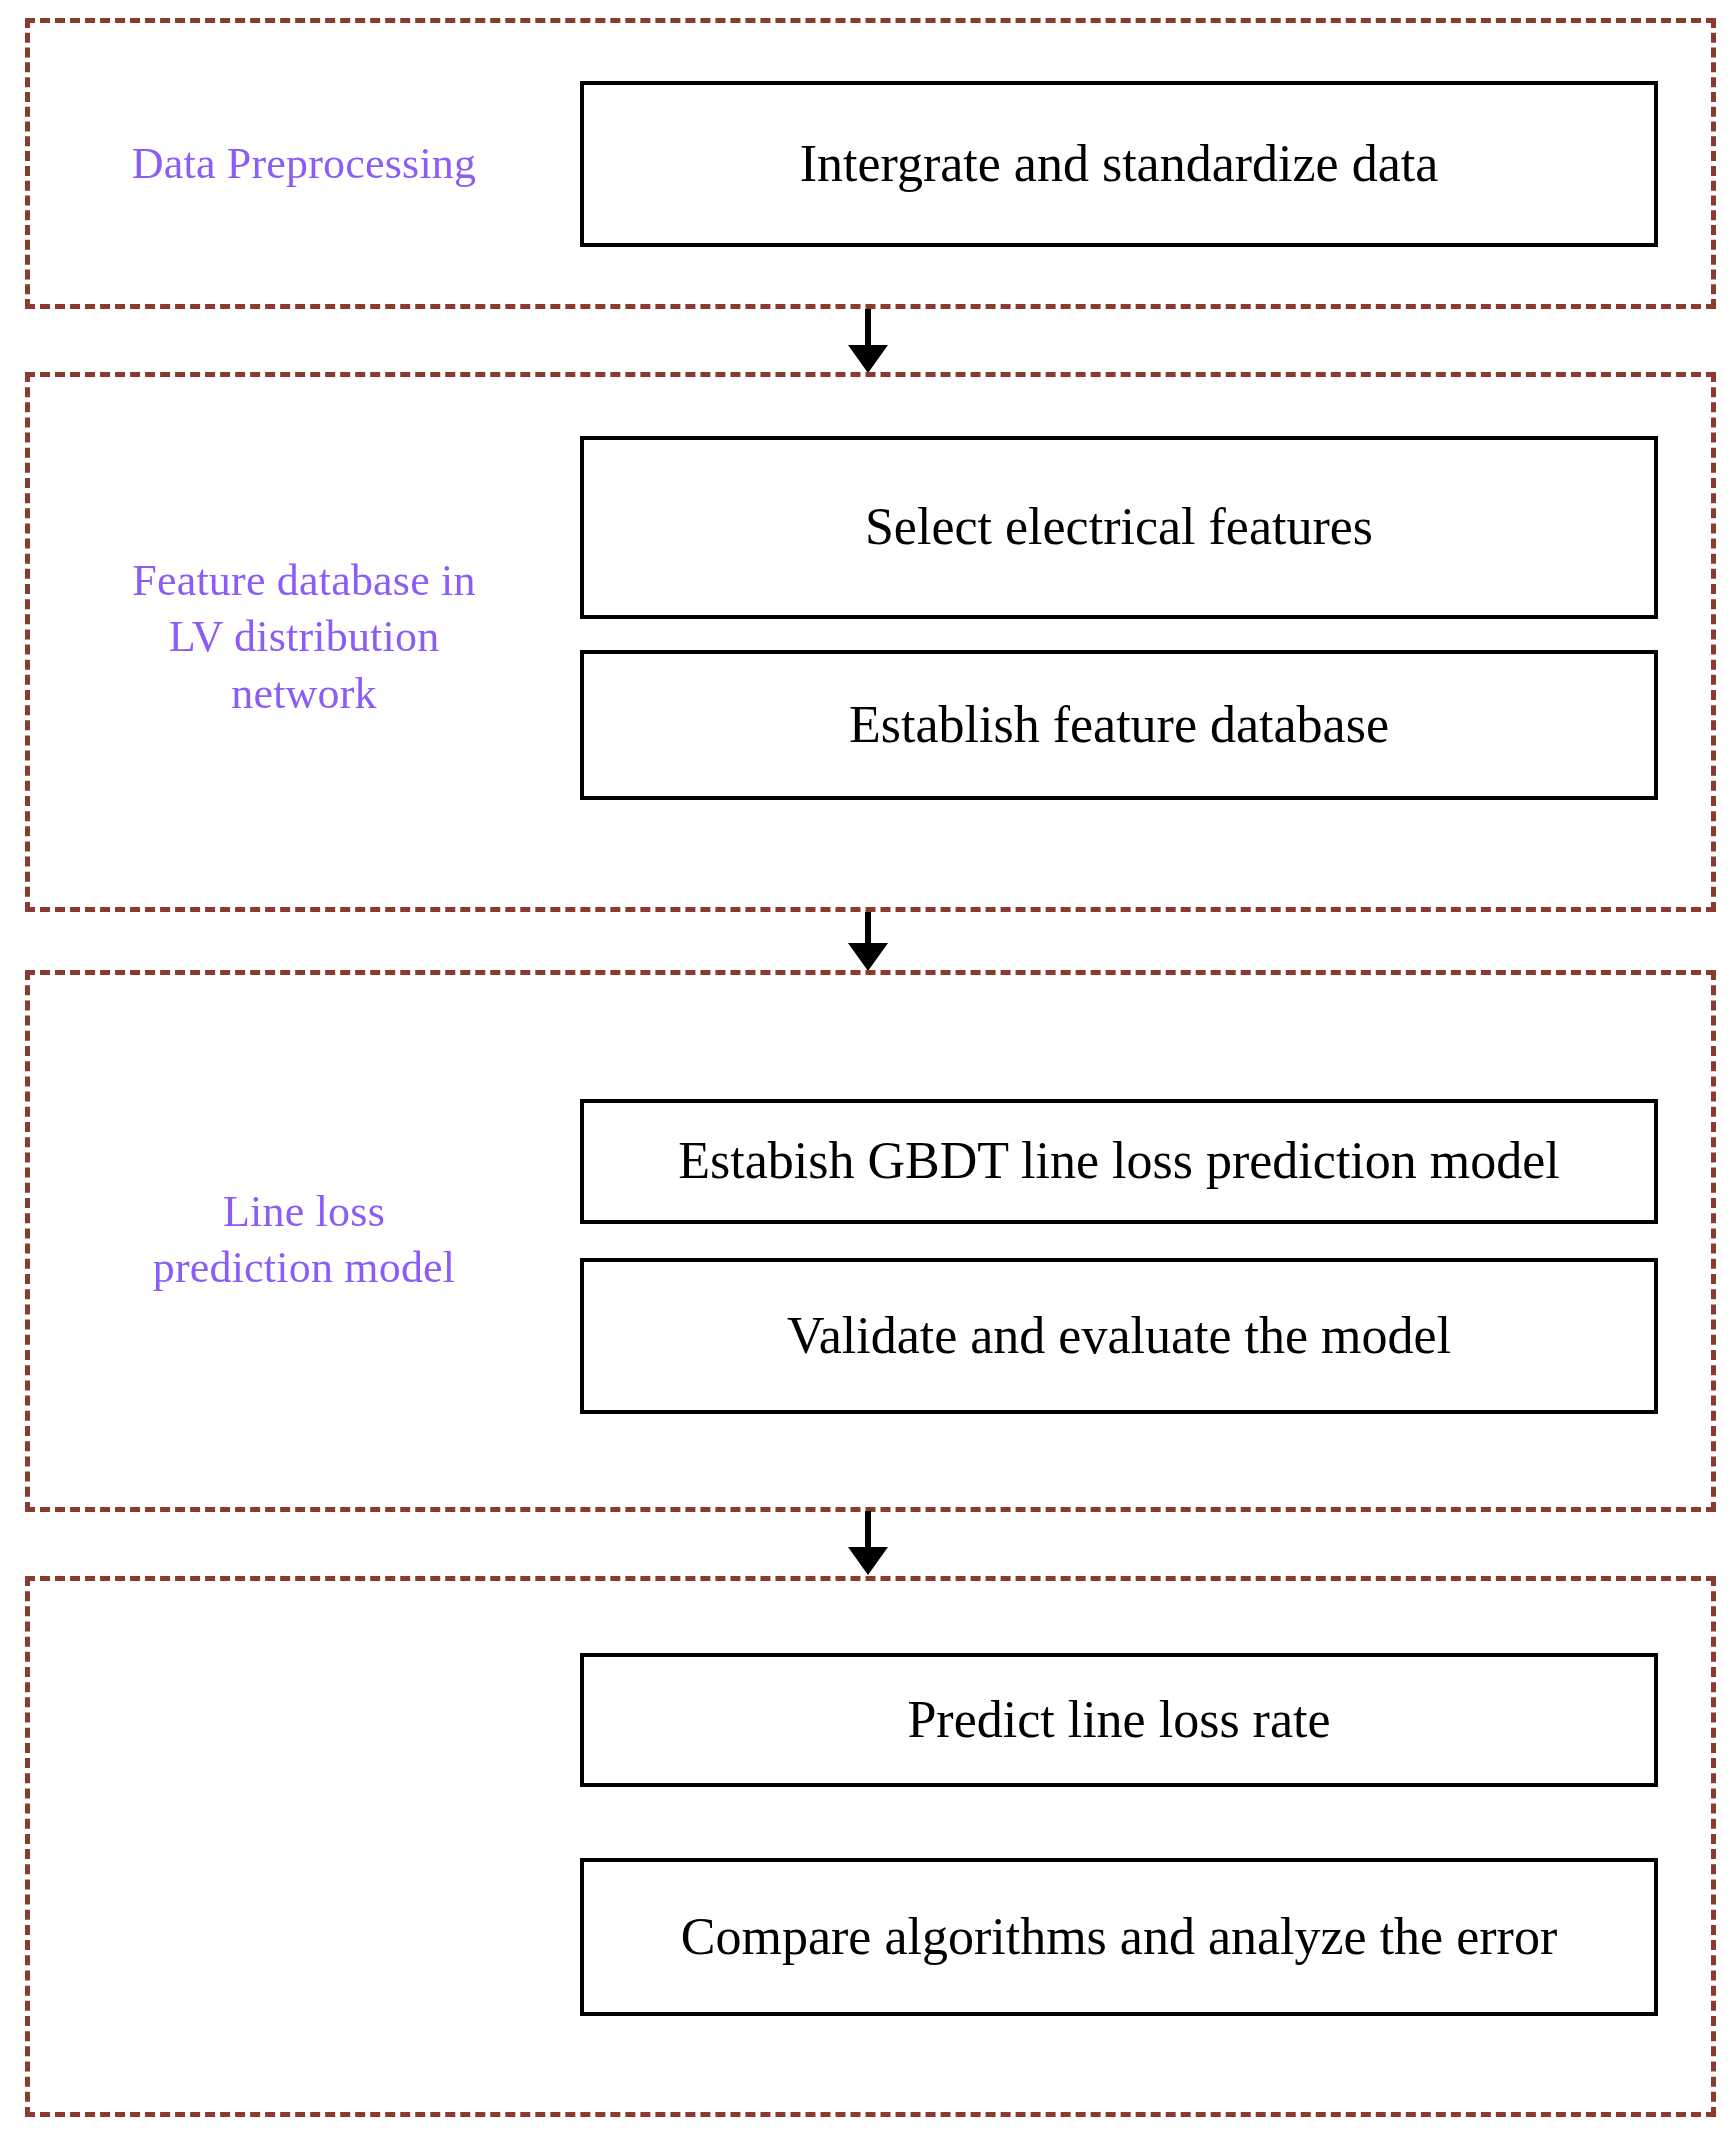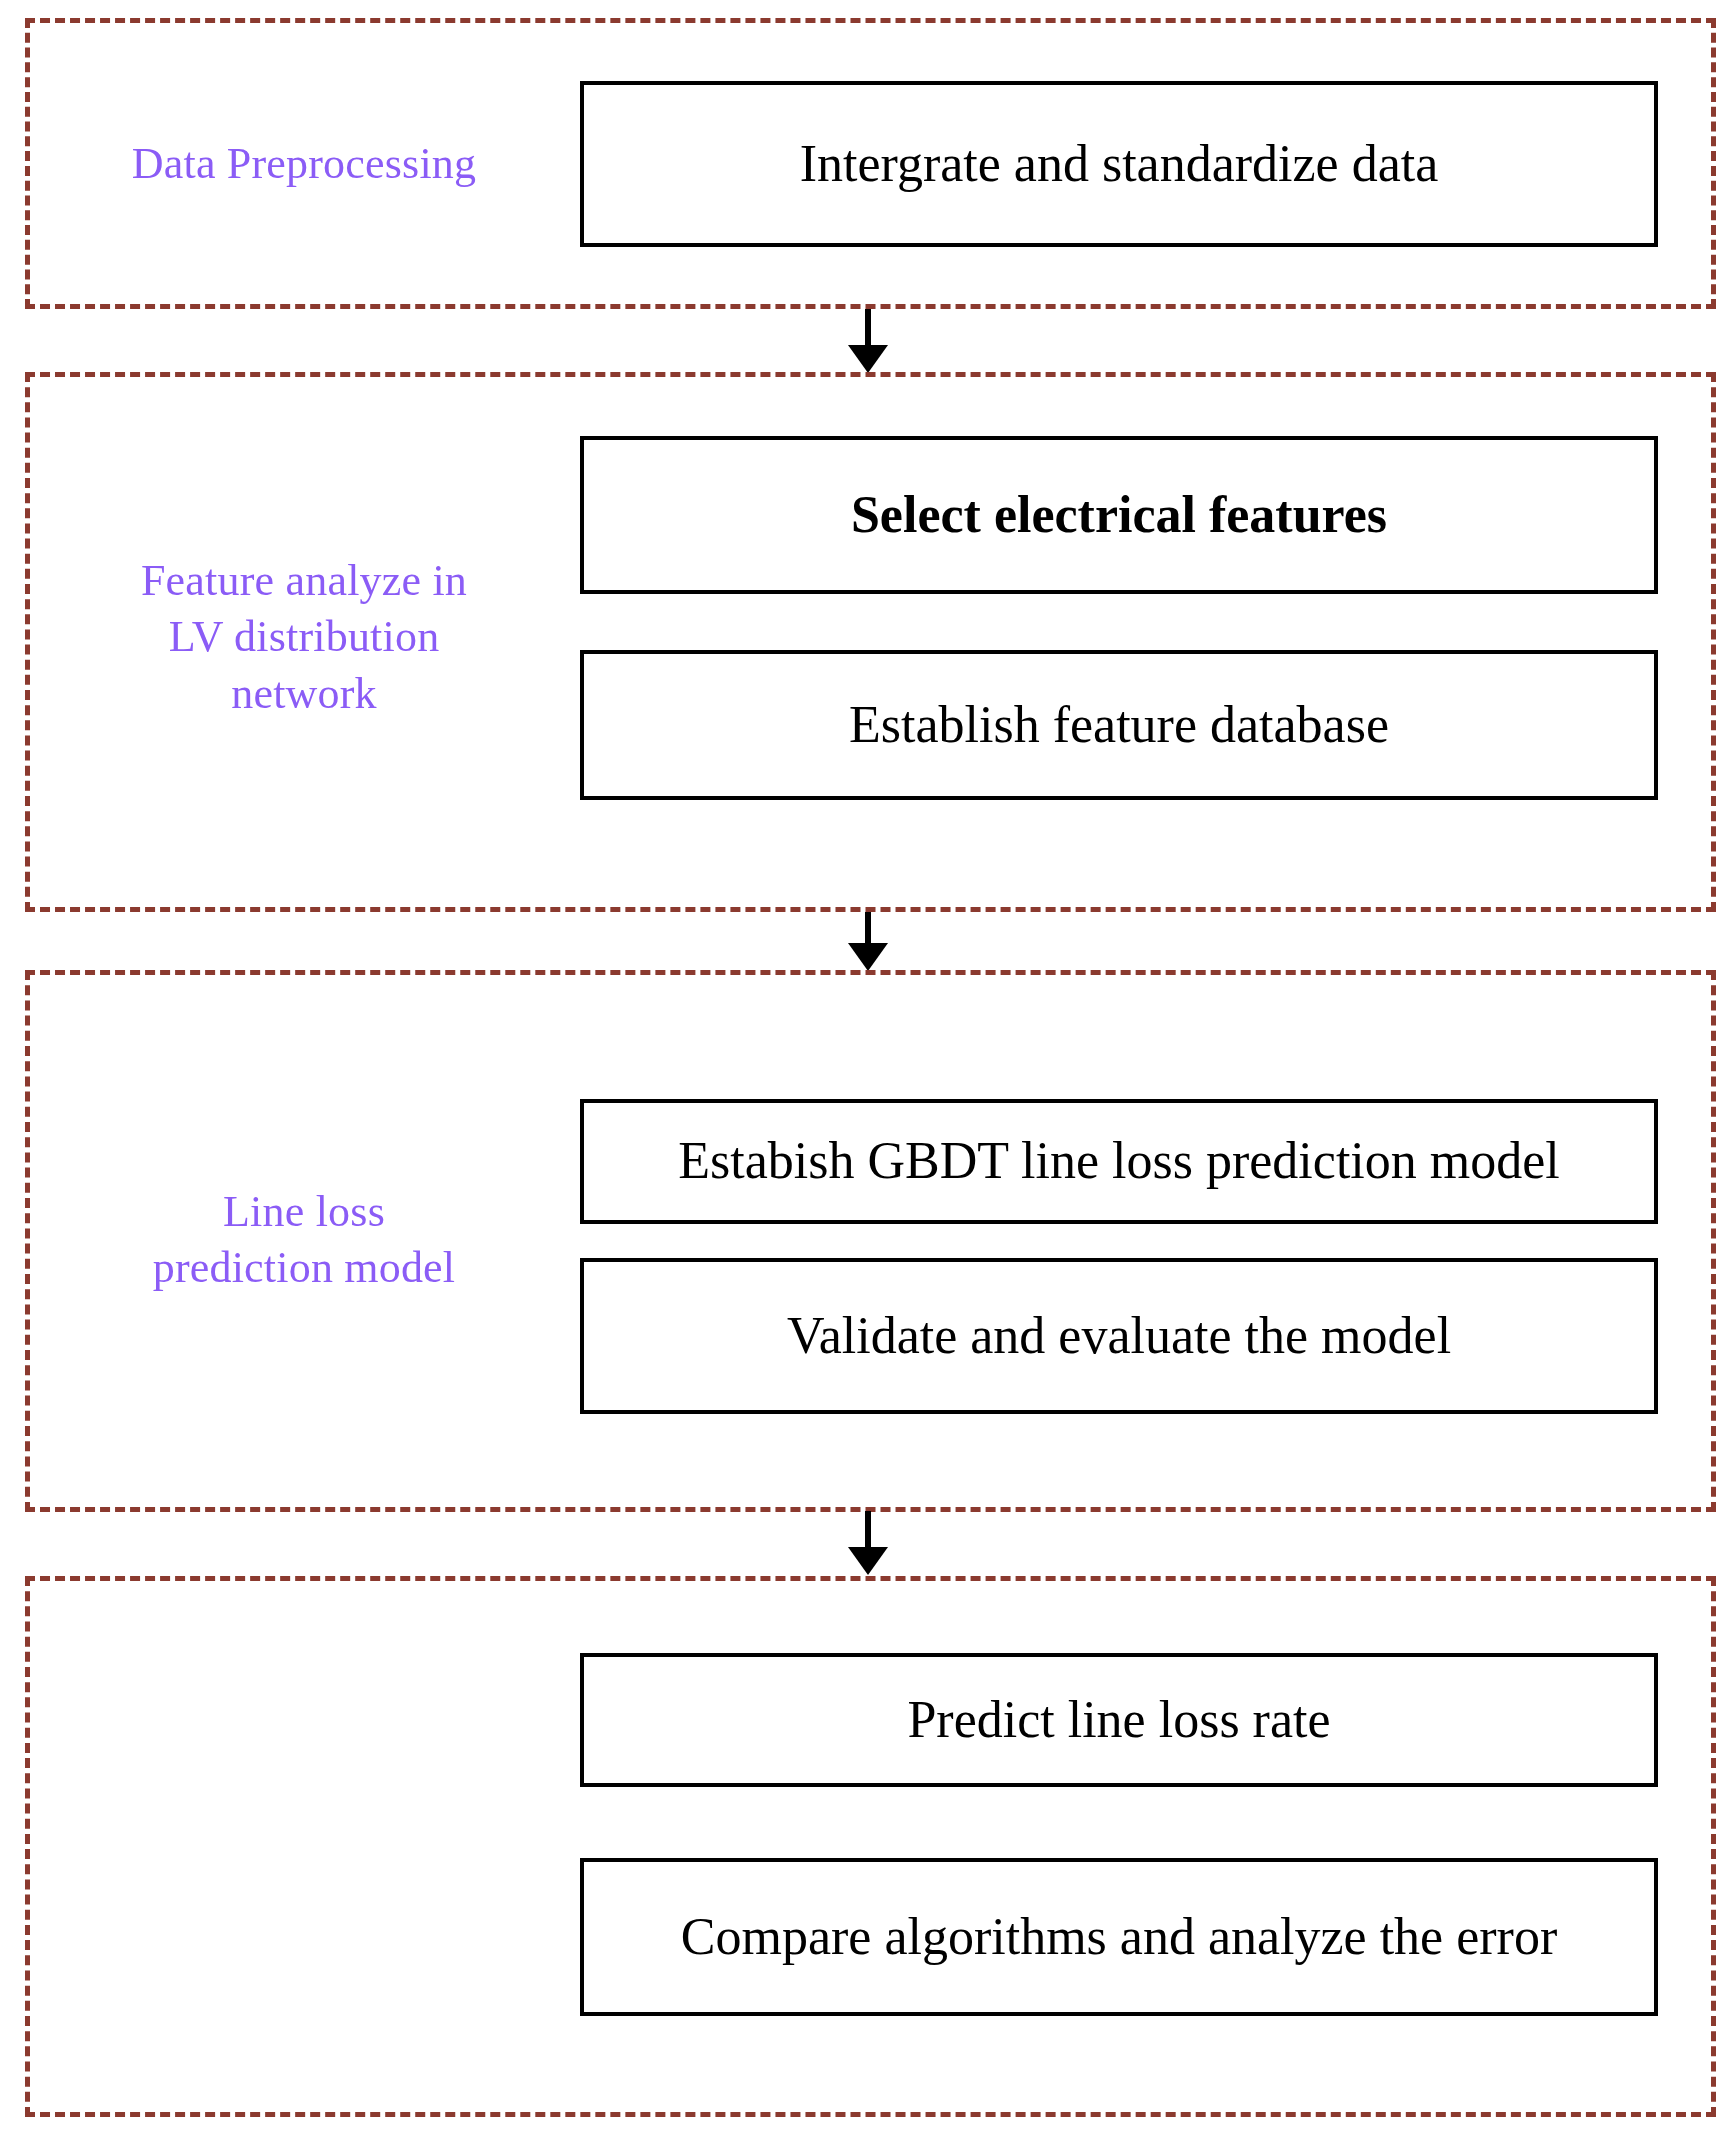--- a/index.html
+++ b/index.html
@@ -96,25 +96,25 @@
     <span class="proc-text">Intergrate and standardize data</span>
   </div>
 
   <div class="arrow" style="top:309px; height:64px;">
     <div class="shaft" style="height:40px;"></div>
     <div class="head" style="top:36px;"></div>
   </div>
 
   <div class="stage" style="left:25px; top:372px; width:1691px; height:540px;"></div>
 
-  <div class="stage-label" style="top:553px;">Feature analyze in
+  <div class="stage-label" style="top:553px;">Feature database in
 LV distribution
 network</div>
 
-  <div class="proc-box" style="top:436px; height:158px;font-weight:bold;">
+  <div class="proc-box" style="top:436px; height:183px;">
     <span class="proc-text">Select electrical features</span>
   </div>
 
   <div class="proc-box" style="top:650px; height:150px;">
     <span class="proc-text">Establish feature database</span>
   </div>
 
   <div class="arrow" style="top:912px; height:59px;">
     <div class="shaft" style="height:35px;"></div>
     <div class="head" style="top:31px;"></div>

